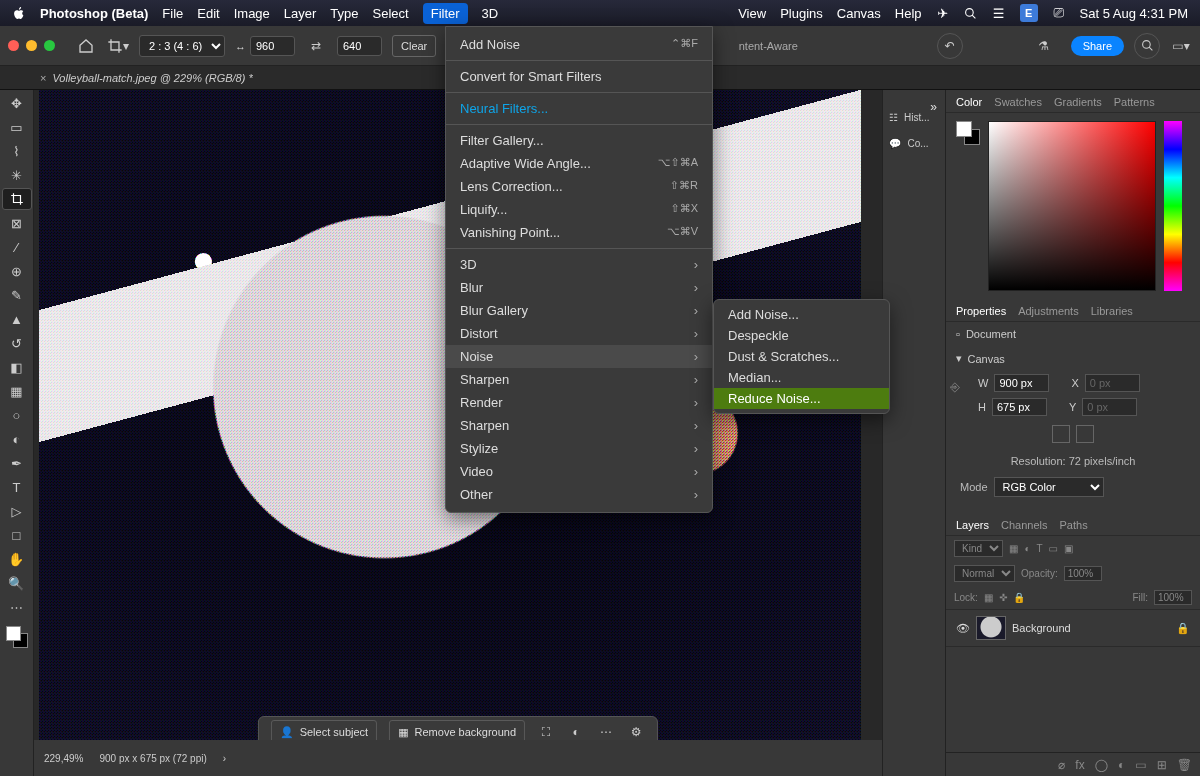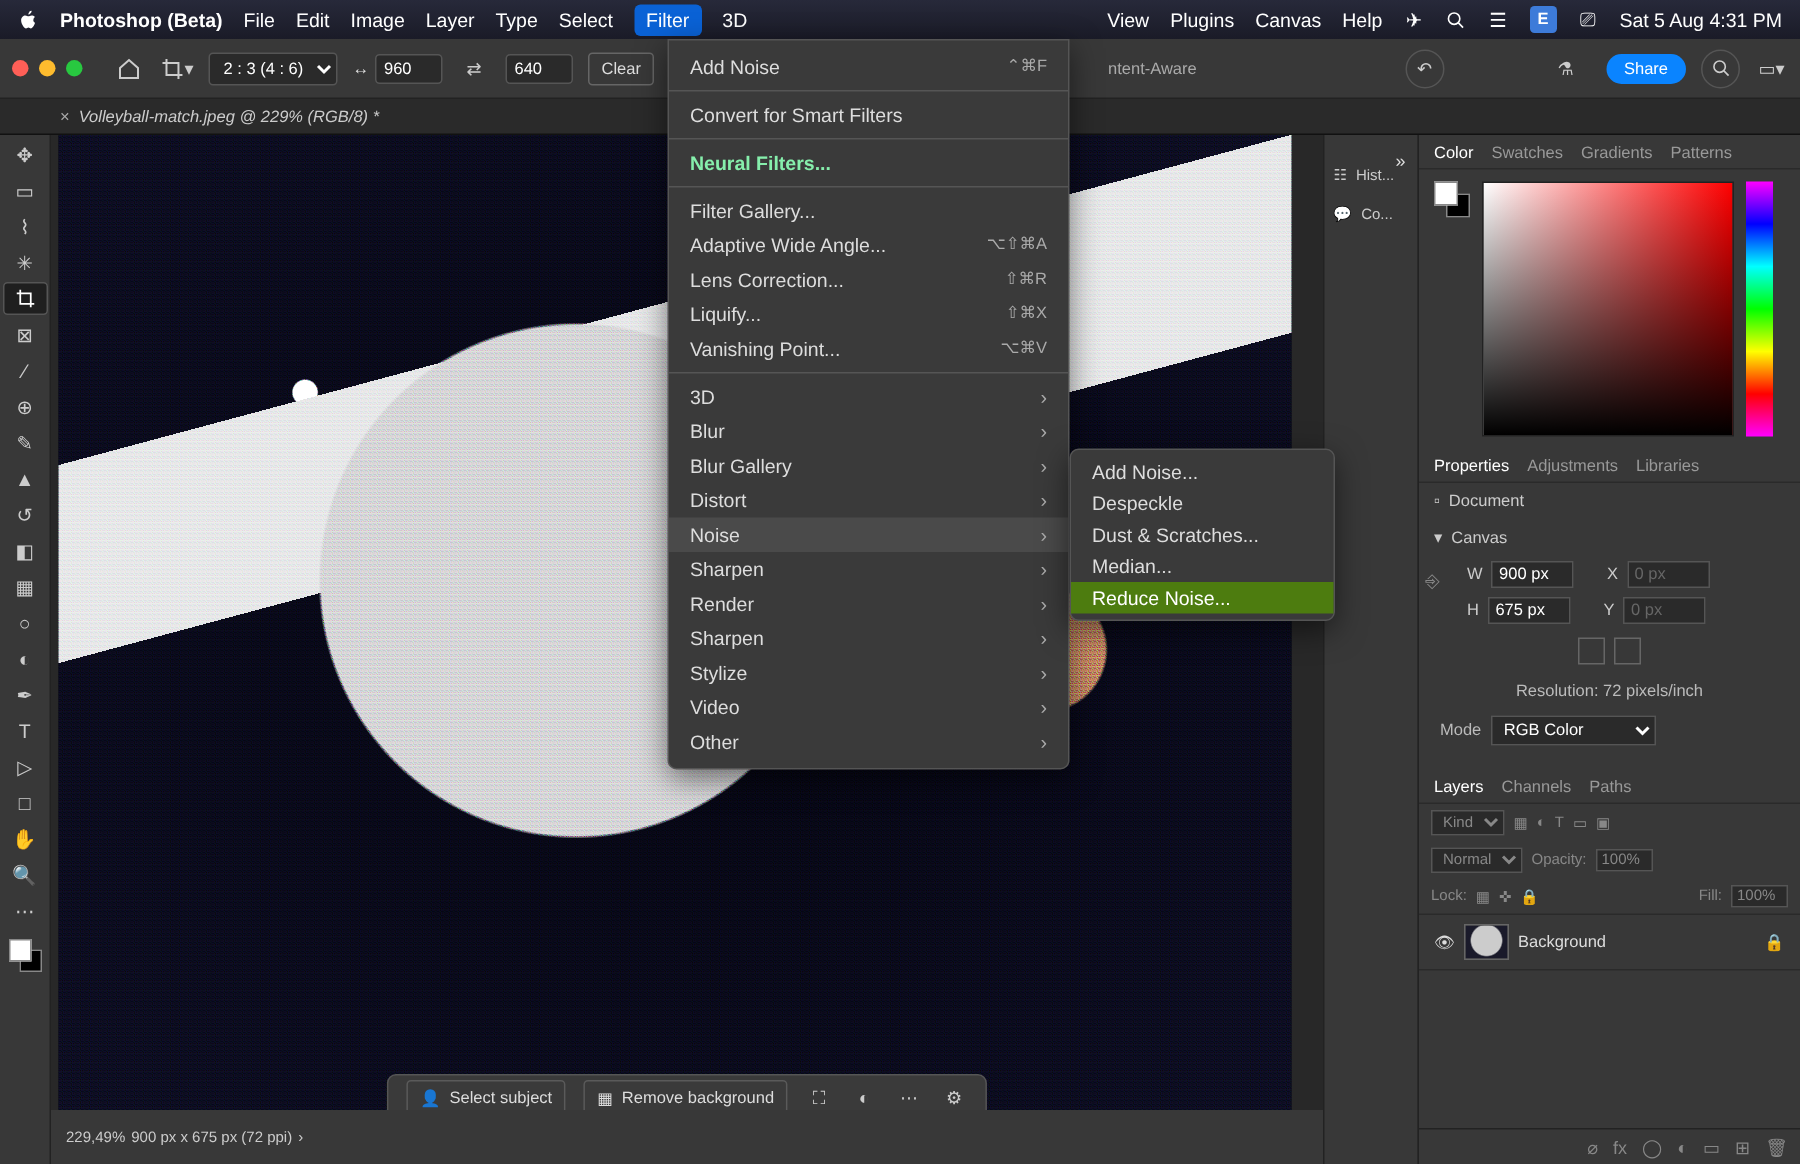--- a/index.html
+++ b/index.html
@@ -51,21 +51,21 @@
    radial-gradient(circle at 80% 52%, #c58960 40px, transparent 42px),
    radial-gradient(circle at 20% 26%, #fff 8px,transparent 9px),
    radial-gradient(circle at 22% 35%, #fff 6px,transparent 7px),
    radial-gradient(circle at 17% 40%, #fff 10px,transparent 11px),
    radial-gradient(#050510,#0e0e22);
 }
 .canvas::after{ content:''; position:absolute; inset:0; opacity:.55;
   background-image:repeating-conic-gradient(#f0f 0deg 2deg,#0ff 2deg 4deg,#ff0 4deg 6deg,#000 6deg 8deg);
   background-size:3px 3px; mix-blend-mode:overlay;}
 
-.statusbar{ position:absolute; bottom:0; left:0; right:0; height:36px; background:#383838; padding-left:10px; color:#ccc; font-size:10px; display:flex; align-items:center; gap:4px;}
+.statusbar{ position:absolute; bottom:0; left:0; right:0; height:36px; background:#383838; padding-left:10px; color:#ccc; font-size:10px; display:flex; align-items:center; gap:16px;}
 
 .ctx-toolbar{ position:absolute; bottom:28px; left:50%; transform:translateX(-50%); height:32px; background:#3a3a3a; border:1px solid #555; border-radius:6px; display:flex; align-items:center; gap:12px; padding:0 12px;}
 .ctx-btn{ display:flex; align-items:center; gap:6px; color:#ddd; font-size:11px; padding:5px 8px; border:1px solid #5a5a5a; border-radius:3px;}
 .ctx-icon{ width:18px; height:18px; color:#ccc; display:flex; align-items:center; justify-content:center;}
 
 
 .minicol{ width:63px; background:#383838; border-left:1px solid #222; display:flex; flex-direction:column; padding-top:8px;}
 .minitab{ height:26px; display:flex; align-items:center; gap:6px; padding:0 6px; color:#ccc; font-size:10px;}
 
 
@@ -91,21 +91,21 @@
 .layer-row{ display:flex; align-items:center; gap:6px; padding:6px 10px; font-size:11px; color:#ddd;border-top:1px solid #2a2a2a;border-bottom:1px solid #2a2a2a;}
 .layer-thumb{width:30px;height:24px;background:radial-gradient(circle at 50% 45%,#ccc 10px,#1a1a2a 11px);border:1px solid #666;}
 .layer-opts{ padding:4px 8px; display:flex; gap:6px; font-size:10px; color:#888; align-items:center;}
 .layer-opts select,.layer-opts input{background:#2a2a2a;border:1px solid #555;color:#888;padding:1px 3px;font-size:10px;}
 .layer-bottom{ margin-top:auto; height:24px; border-top:1px solid #222; display:flex; gap:10px; align-items:center; justify-content:flex-end; padding:0 8px; color:#888;}
 
 
 .dropdown{ position:absolute; left:445px; top:26px; width:268px; background:#3a3a3a; border:1px solid #555; border-radius:0 0 6px 6px; padding:6px 0; box-shadow:0 6px 20px rgba(0,0,0,.5); font-size:13px;}
 .dd-item{ padding:4px 14px; display:flex; justify-content:space-between; color:#ddd;}
 .dd-item.hover{ background:#4a4a4a;}
-.dd-item.disabled{ color:#86efac;font-weight:bold;}
+.dd-item.disabled{ color:#0ea5e9;}
 .dd-sep{ height:1px; background:#555; margin:4px 0;}
 .dd-item .sc{ color:#aaa; font-size:11px;}
 .dd-item .arr::after{content:'›'; color:#aaa;}
 
 .submenu{ position:absolute; left:713px; top:299px; width:177px; background:#3a3a3a; border:1px solid #555; border-radius:6px; padding:4px 0; box-shadow:0 6px 20px rgba(0,0,0,.5); font-size:13px;}
 .sm-item{ padding:3px 14px; color:#ddd;}
 .sm-item.sel{ background:#4d7c0f; color:#fff;}
 
 .iconrow{display:flex;gap:6px;justify-content:center;padding:6px 0;}
 .iconrow span{width:18px;height:18px;border:1px solid #666;display:inline-block;}

